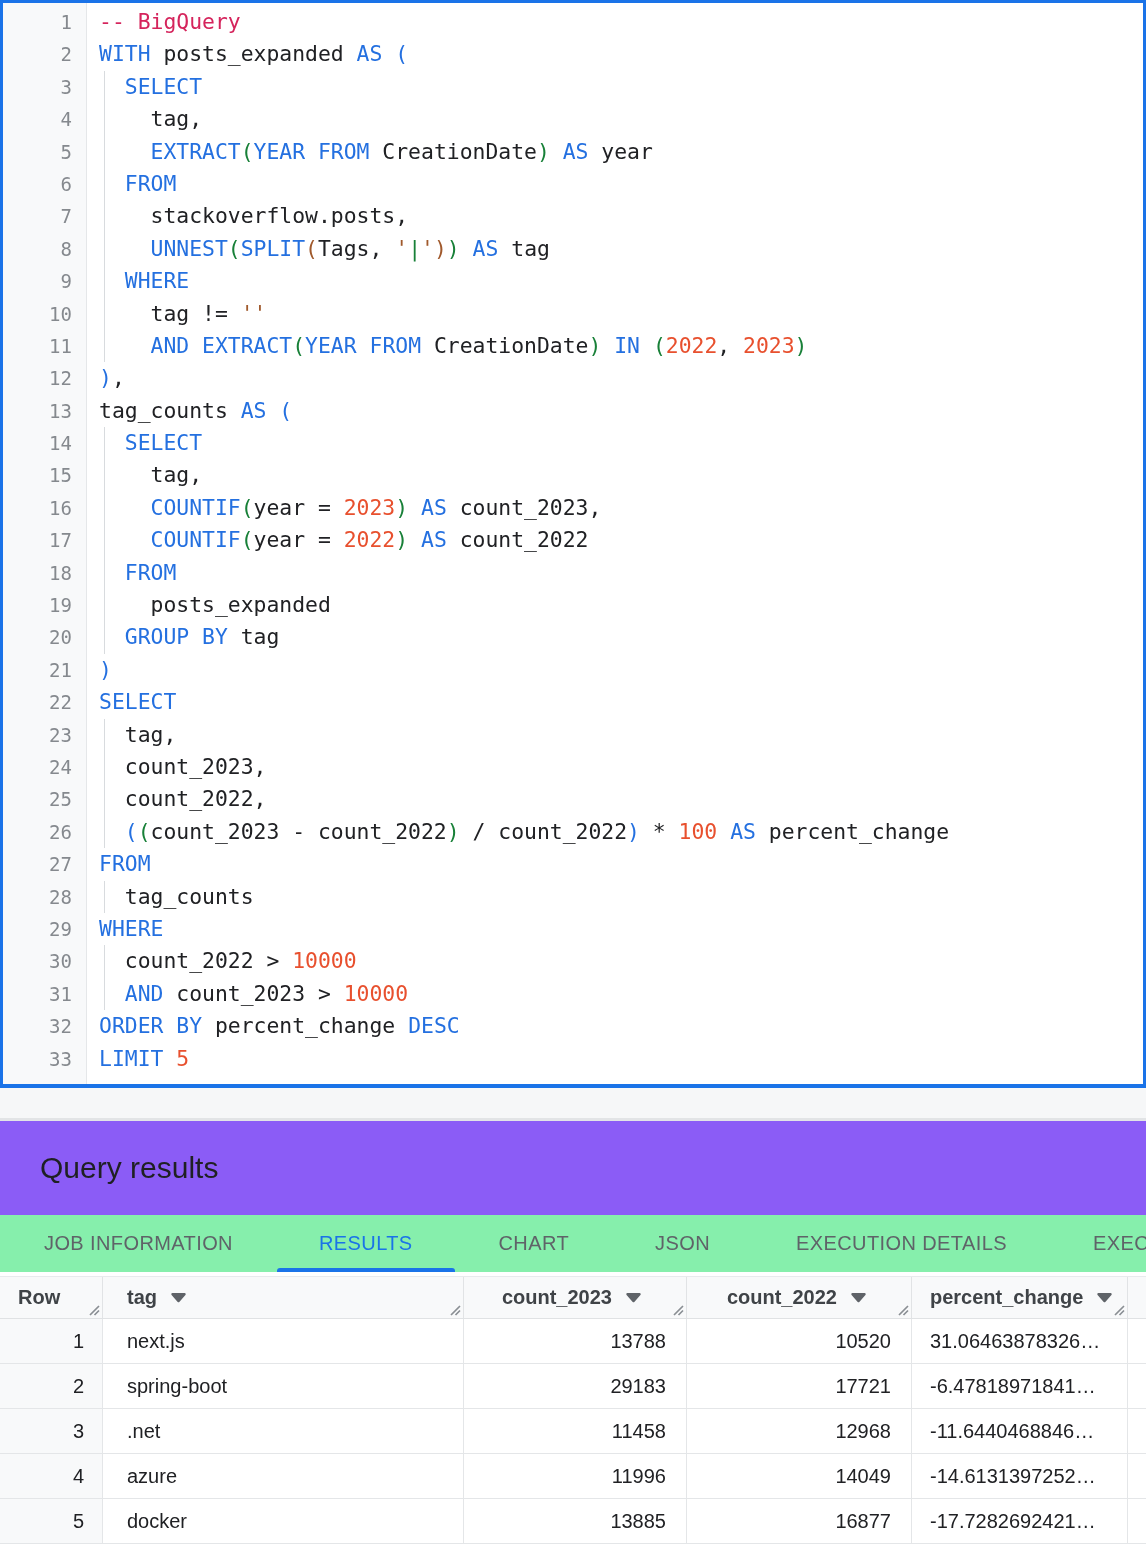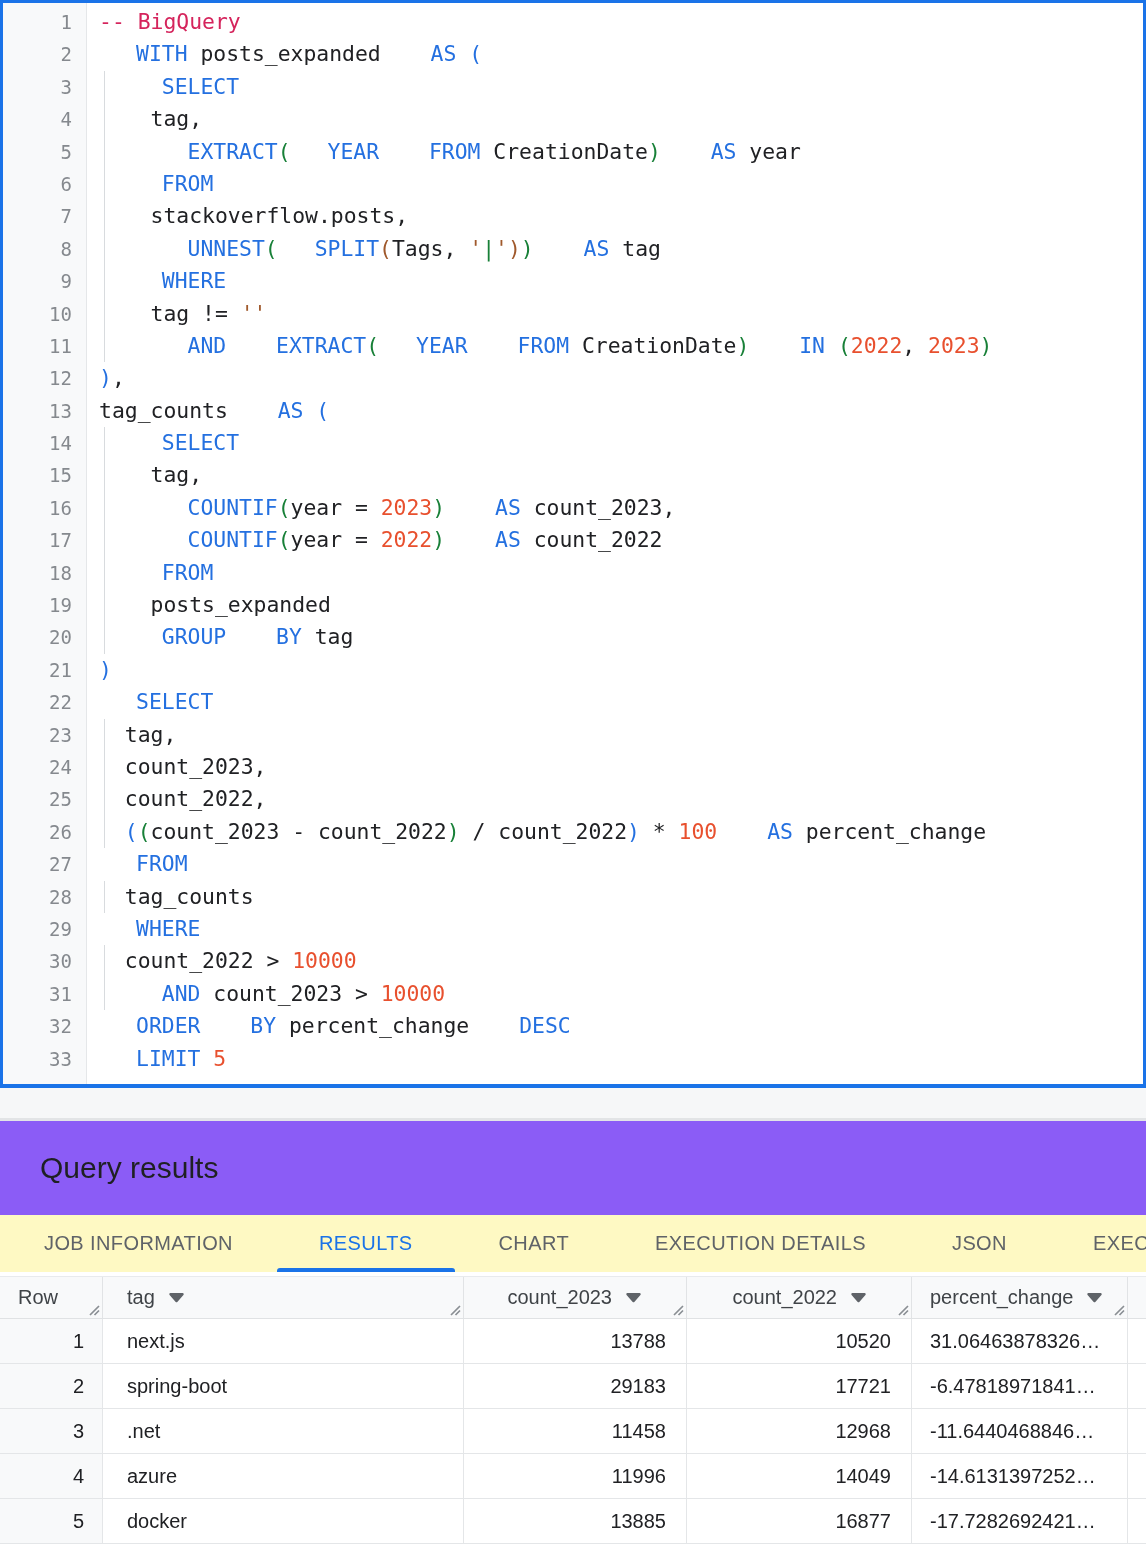--- a/index.html
+++ b/index.html
@@ -11,50 +11,50 @@
     display: flex; background: #fff; overflow: hidden; }
   .gutter { flex: none; width: 84px; background: #f8f9fa; border-right: 1px solid #e5e7e9;
     padding: 3px 14px 0 0; text-align: right; color: #85898e;
     font: 400 19px/32.4px "DejaVu Sans Mono", "Liberation Mono", monospace; }
   .gutter .ln { height: 32.4px; }
   .code { flex: 1; padding: 3px 0 0 12px; overflow: hidden; white-space: pre;
     font: 400 21.4px/32.4px "DejaVu Sans Mono", "Liberation Mono", monospace; }
   .code-line { position: relative; height: 32.4px; }
   .iguide { position: absolute; left: 5px; top: 0; height: 100%; border-left: 1px solid #d8dbde; }
   .tk-c { color: #d5245c; }
-  .tk-k { color: #2470e0; margin-left: 37px; }
+  .tk-k { color: #2470e0; }
   .tk-t { color: #202124; }
   .tk-n { color: #e8502e; }
   .tk-p1 { color: #2470e0; }
   .tk-p2 { color: #188038; }
   .tk-p3 { color: #a0592c; }
   .tk-q  { color: #a0592c; }
   .tk-s  { color: #188038; }
 
   
   .divider-strip { height: 33px; background: #f6f7f8; border-bottom: 3px solid #e2e4e6; }
 
   
   .title-block { height: 94px; display: flex; align-items: center; padding-left: 40px; background: #8b5cf6; }
   .panel-title { font-size: 30px; font-weight: 400; color: #1f2023; }
 
-  .tabs { height: 57px; width: 1146px; display: flex; padding-left: 2px; overflow: hidden; background: #fef9c3; }
+  .tabs { height: 57px; width: 1146px; display: flex; padding-left: 2px; overflow: hidden; background: #86efac; }
   .tab { flex: none; padding: 0 42px; margin-right: 2px; display: flex; align-items: center;
     font-size: 20px; font-weight: 500; letter-spacing: 0.4px; color: #5f6368;
     position: relative; white-space: nowrap; cursor: pointer; }
   .tab.active { color: #1a73e8; }
   .tab.active::after { content: ""; position: absolute; left: 0; right: 0; bottom: 0;
     height: 4px; background: #1a73e8; border-radius: 3px 3px 0 0; }
   .tabs-gap { height: 4px; background: #fff; }
 
   
   .rtable { width: 1146px; border-top: 1px solid #e8eaed; font-size: 20px; }
   .thead { display: flex; height: 42px; background: #f8f9fa; border-bottom: 1px solid #e0e2e4; }
   .th { position: relative; display: flex; align-items: center;
-    border-right: 1px solid #e1e3e5; color: #3f4347; font-weight: 400; }
+    border-right: 1px solid #e1e3e5; color: #3f4347; font-weight: 700; }
   .th-label { white-space: nowrap; }
   .sort-arrow { display: inline-flex; margin-left: 13px; }
   .grip { position: absolute; right: 2px; bottom: 2px; line-height: 0; }
   .tr { display: flex; height: 45px; border-bottom: 1px solid #e4e6e8; background: #fff; }
   .td { display: flex; align-items: center; border-right: 1px solid #e4e6e8; white-space: nowrap; }
   .w0 { width: 103px; } .w1 { width: 361px; } .w2 { width: 223px; } .w3 { width: 225px; } .w4 { width: 216px; }
   .filler { flex: 1; border-right: none; }
   .th.filler { border-right: none; }
   .th0 { padding-left: 18px; }
   .th1 { padding-left: 24px; }
@@ -110,22 +110,22 @@
 <div class="divider-strip"></div>
 
 <div class="title-block">
   <div class="panel-title">Query results</div>
 </div>
 
 <div class="tabs">
     <div class="tab">JOB INFORMATION</div>
     <div class="tab active">RESULTS</div>
     <div class="tab">CHART</div>
+    <div class="tab">JSON</div>
     <div class="tab">EXECUTION DETAILS</div>
-    <div class="tab">JSON</div>
     <div class="tab">EXECUTION GRAPH</div>
   </div>
 <div class="tabs-gap"></div>
 
 <div class="rtable">
   <div class="thead">
       <div class="th w0 th0">
         <span class="th-label">Row</span>
         <span class="grip"><svg width="14" height="14" viewBox="0 0 14 14">
             <path d="M4 13L13 4M8.5 13L13 8.5" stroke="#8a8f94" stroke-width="1.7" fill="none"></path>

